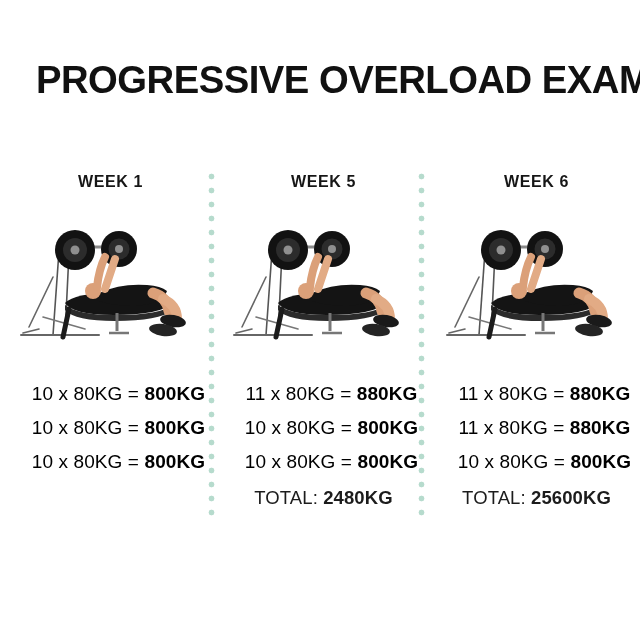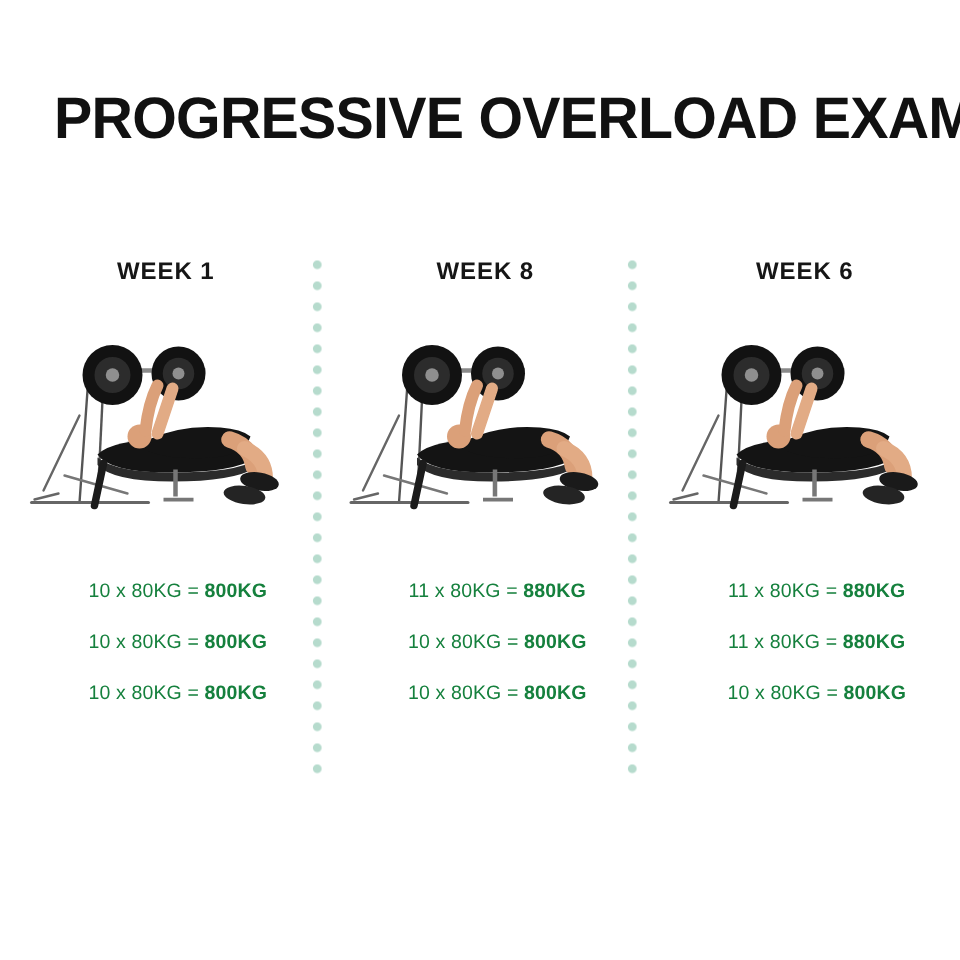--- a/index.html
+++ b/index.html
@@ -95,24 +95,24 @@
   .sets {
     position: absolute;
     top: 212px;
     left: 0;
     width: 100%;
     display: flex;
     flex-direction: column;
     align-items: center;
   }
   .set-row {
-    font-size: 13px;
+    font-size: 19px;
     line-height: 34px;
     height: 34px;
-    color: #15803d;
+    color: #000000;
     white-space: nowrap;
     font-weight: 500;
     letter-spacing: 0.1px;
     margin-left: 16px;
   }
   .set-row .result { font-weight: 700; }
 
   .total-row {
     margin-top: 4px;
     font-size: 18.5px;
@@ -190,21 +190,21 @@
            <span class="result">800KG</span>
         </div>
         <div class="set-row">
           <span>10 x 80KG =</span>
            <span class="result">800KG</span>
         </div>
       </div>
     </div>
 
     <div class="column">
-      <div class="week-label">WEEK 8</div>
+      <div class="week-label">WEEK 5</div>
 
       <div class="figure">
         <svg viewBox="0 0 196 128" xmlns="http://www.w3.org/2000/svg">
           <g stroke="#3a3a3a" stroke-width="1.6" fill="none" stroke-linecap="round">
             <path d="M40 118 L46 34" stroke="#555"></path>
             <path d="M52 118 L56 36" stroke="#555"></path>
             <path d="M16 110 L40 60" stroke="#666"></path>
             <path d="M10 116 L26 112" stroke="#666"></path>
             <path d="M8 118 L86 118" stroke="#666" stroke-width="2"></path>
             <path d="M30 100 L72 112" stroke="#777"></path>
@@ -238,20 +238,24 @@
            <span class="result">880KG</span>
         </div>
         <div class="set-row">
           <span>10 x 80KG =</span>
            <span class="result">800KG</span>
         </div>
         <div class="set-row">
           <span>10 x 80KG =</span>
            <span class="result">800KG</span>
         </div>
+        <div class="total-row">
+          <span>TOTAL:</span>
+           <span class="total-value">2480KG</span>
+        </div>
       </div>
     </div>
 
     <div class="column">
       <div class="week-label">WEEK 6</div>
 
       <div class="figure">
         <svg viewBox="0 0 196 128" xmlns="http://www.w3.org/2000/svg">
           <g stroke="#3a3a3a" stroke-width="1.6" fill="none" stroke-linecap="round">
             <path d="M40 118 L46 34" stroke="#555"></path>
@@ -290,20 +294,24 @@
            <span class="result">880KG</span>
         </div>
         <div class="set-row">
           <span>11 x 80KG =</span>
            <span class="result">880KG</span>
         </div>
         <div class="set-row">
           <span>10 x 80KG =</span>
            <span class="result">800KG</span>
         </div>
+        <div class="total-row">
+          <span>TOTAL:</span>
+           <span class="total-value">25600KG</span>
+        </div>
       </div>
     </div>
 
     <div class="divider d1"></div>
     <div class="divider d2"></div>
 
   </div>
 </div>
 
 </body></html>

